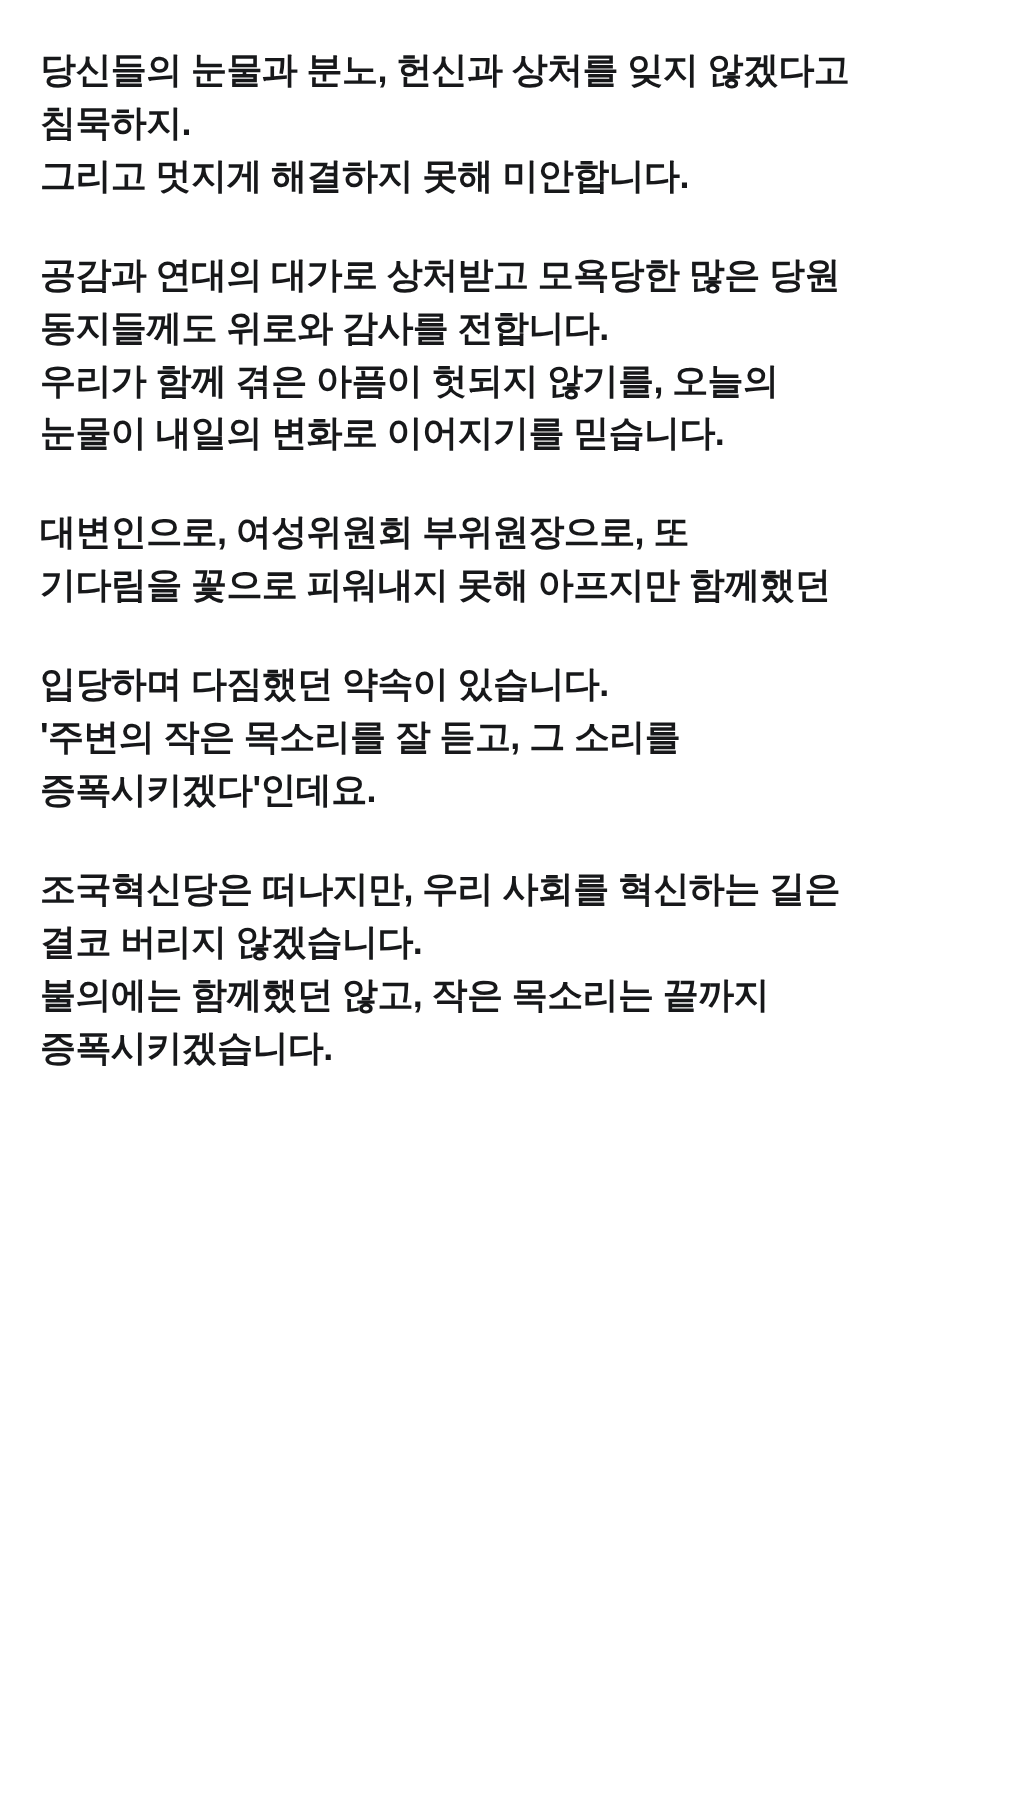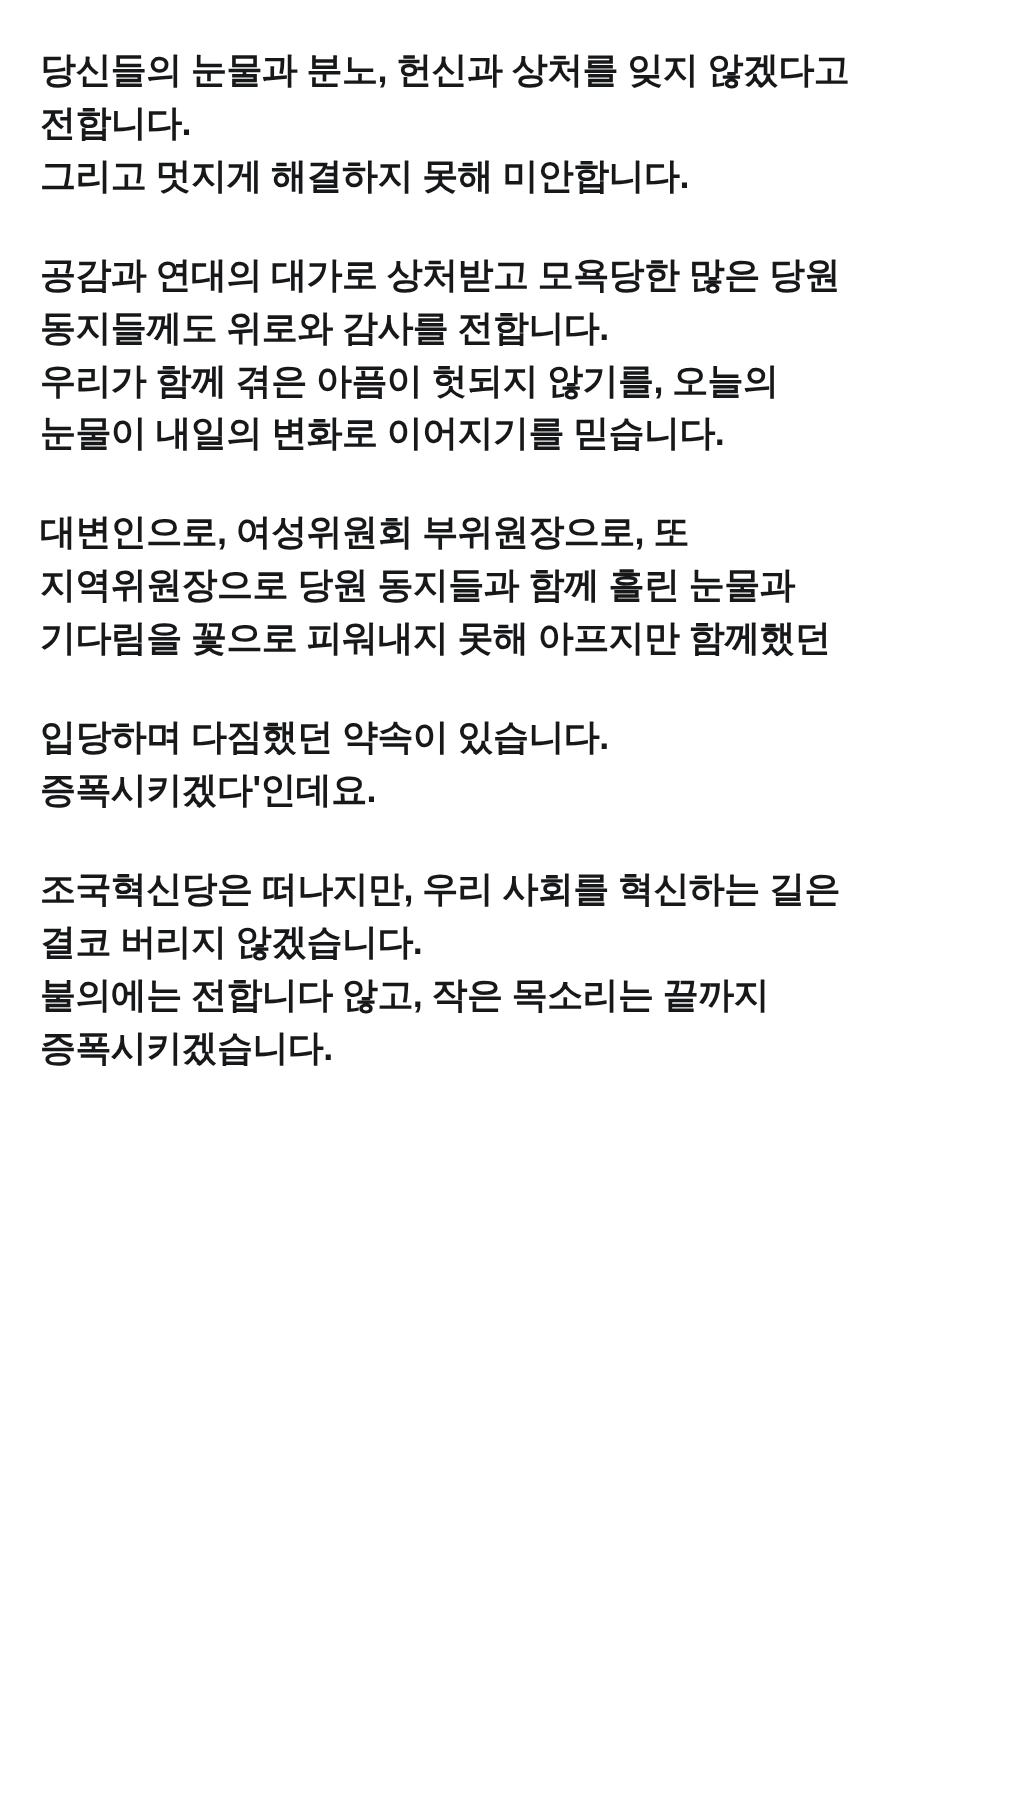--- a/index.html
+++ b/index.html
@@ -40,44 +40,44 @@
   }
 </style>
 </head>
 <body>
 
 <div class="page">
   <div class="statement">
 
     <div class="para">
       <span class="line">당신들의 눈물과 분노, 헌신과 상처를 잊지 않겠다고</span>
-      <span class="line">전합니다.</span>
+      <span class="line">침묵하지.</span>
       <span class="line">그리고 멋지게 해결하지 못해 미안합니다.</span>
     </div>
 
     <div class="para">
       <span class="line">공감과 연대의 대가로 상처받고 모욕당한 많은 당원</span>
       <span class="line">동지들께도 위로와 감사를 전합니다.</span>
       <span class="line">우리가 함께 겪은 아픔이 헛되지 않기를, 오늘의</span>
       <span class="line">눈물이 내일의 변화로 이어지기를 믿습니다.</span>
     </div>
 
     <div class="para">
       <span class="line">대변인으로, 여성위원회 부위원장으로, 또</span>
-      <span class="line">지역위원장으로 당원 동지들과 함께 흘린 눈물과</span>
       <span class="line">기다림을 꽃으로 피워내지 못해 아프지만 함께했던</span>
     </div>
 
     <div class="para">
       <span class="line">입당하며 다짐했던 약속이 있습니다.</span>
+      <span class="line">'주변의 작은 목소리를 잘 듣고, 그 소리를</span>
       <span class="line">증폭시키겠다'인데요.</span>
     </div>
 
 
     <div class="para">
       <span class="line">조국혁신당은 떠나지만, 우리 사회를 혁신하는 길은</span>
       <span class="line">결코 버리지 않겠습니다.</span>
-      <span class="line">불의에는 전합니다 않고, 작은 목소리는 끝까지</span>
+      <span class="line">불의에는 함께했던 않고, 작은 목소리는 끝까지</span>
       <span class="line">증폭시키겠습니다.</span>
     </div>
 
   </div>
 </div>
 
 </body></html>

